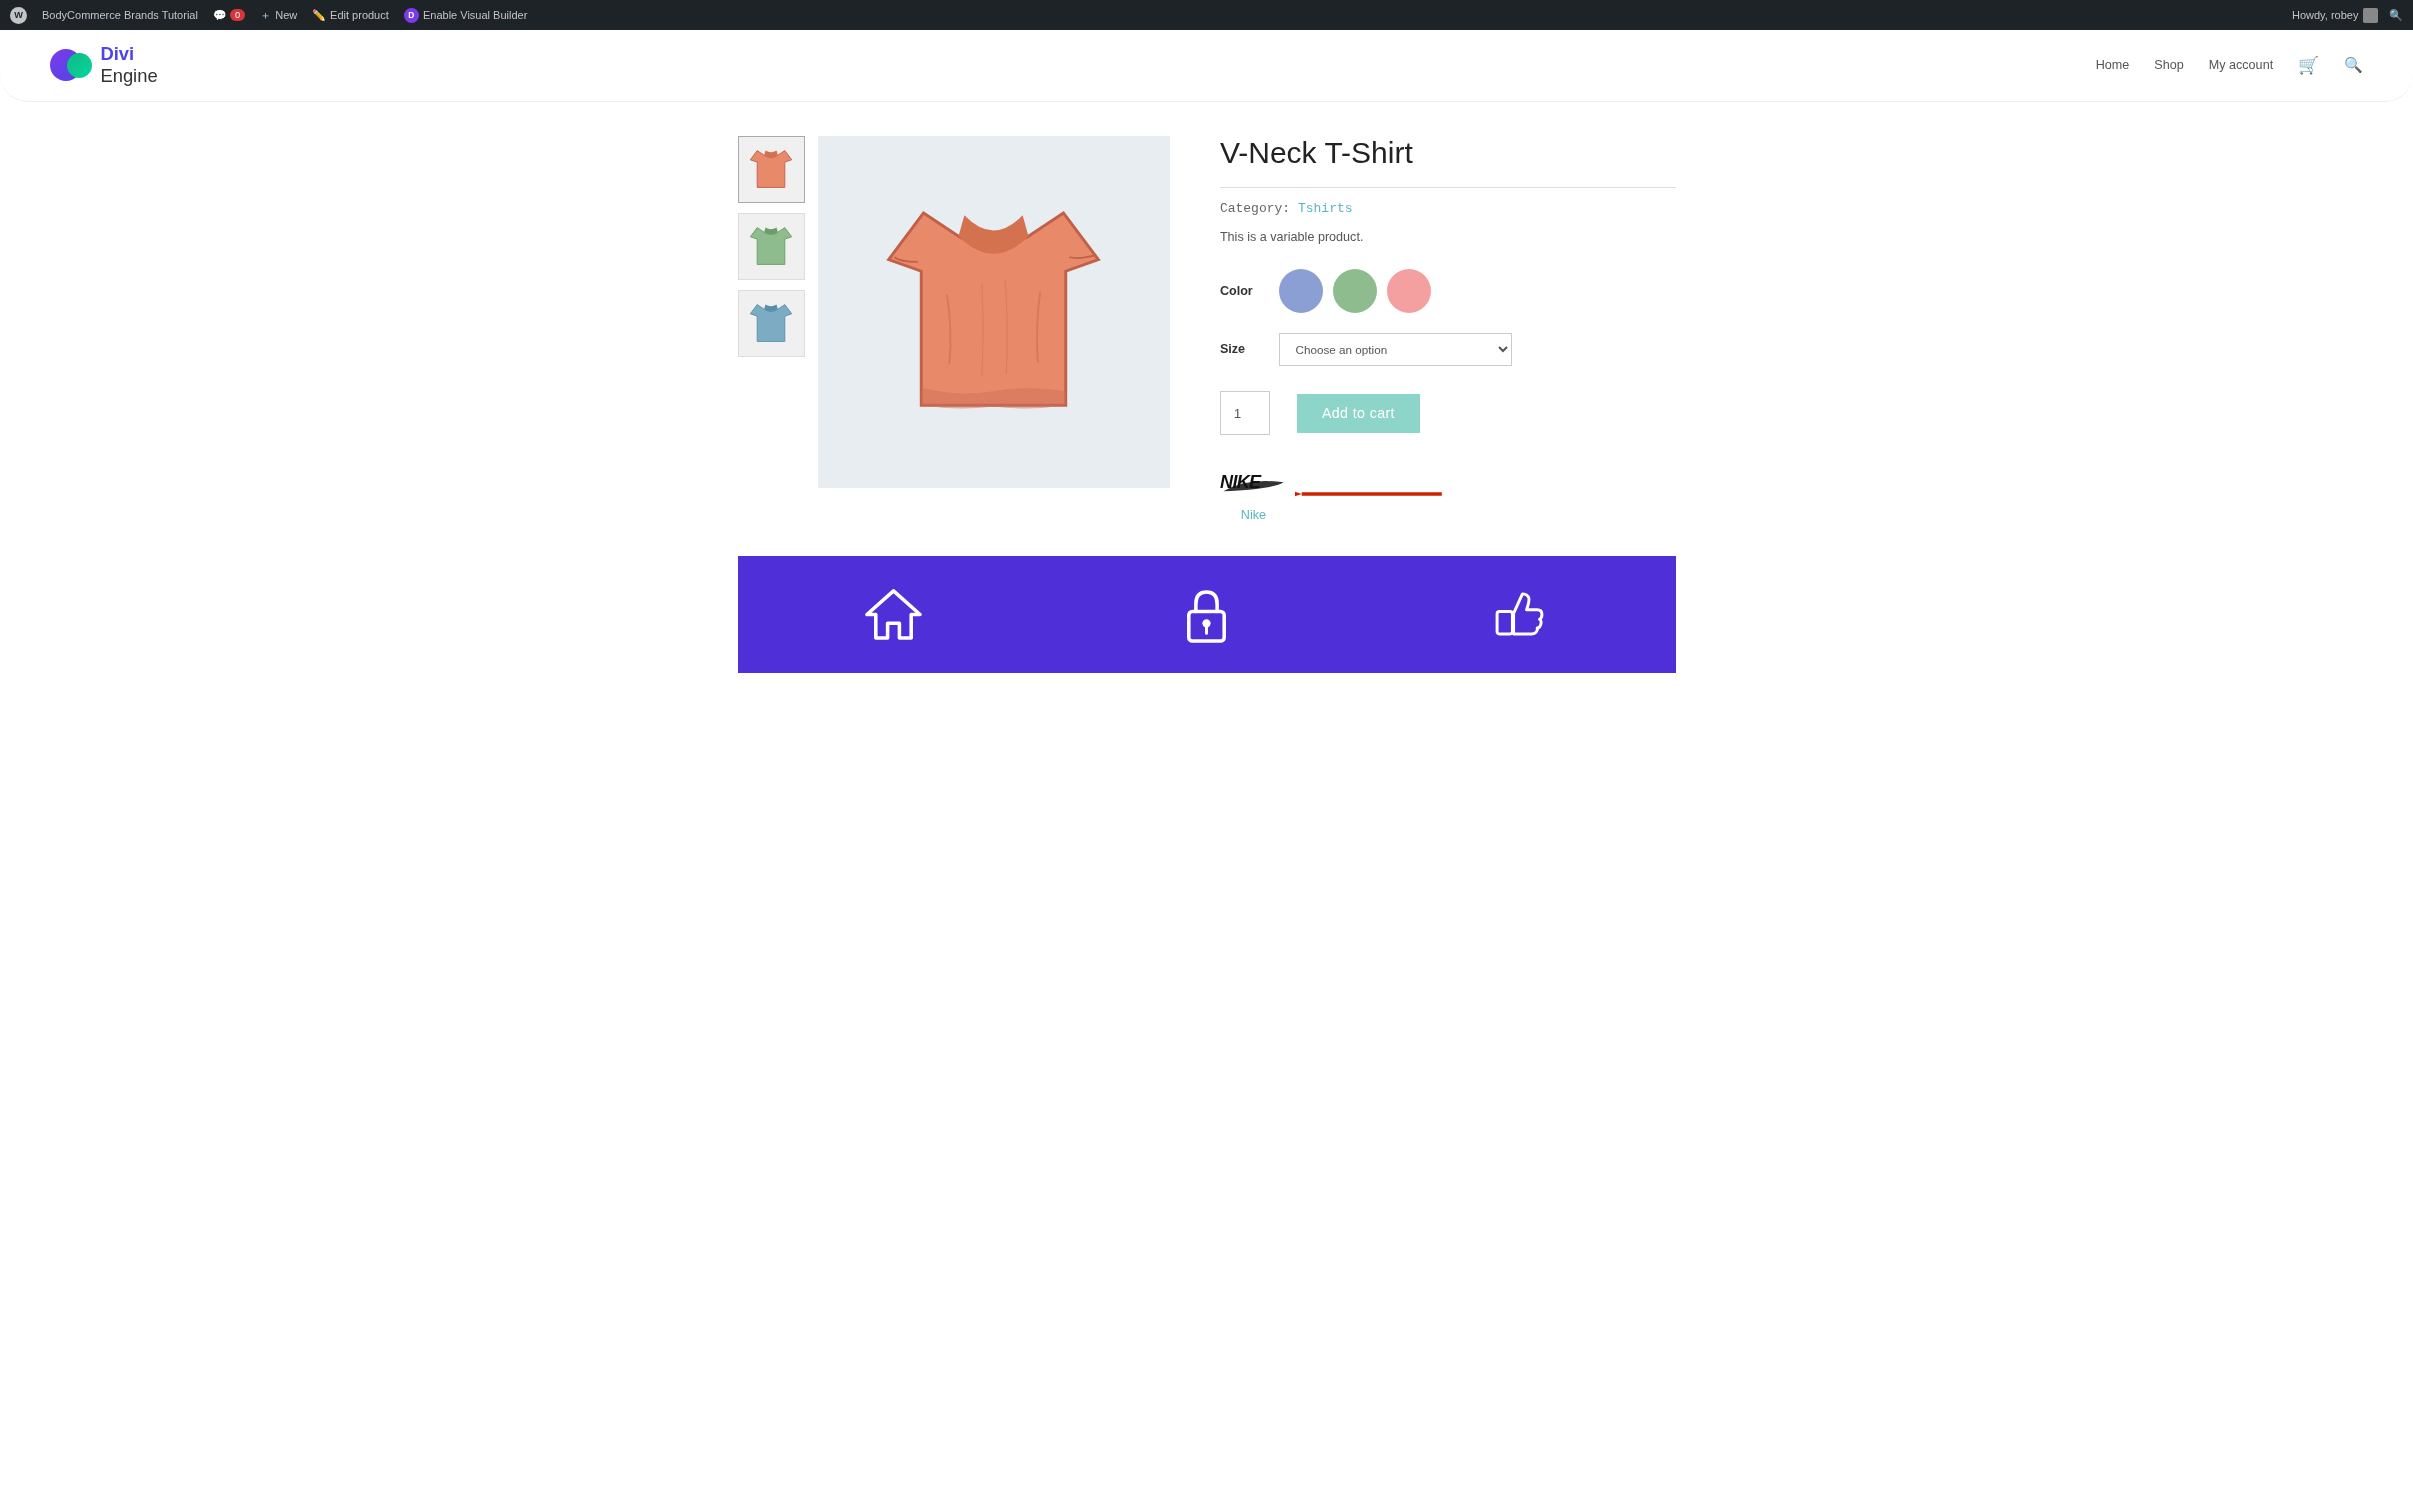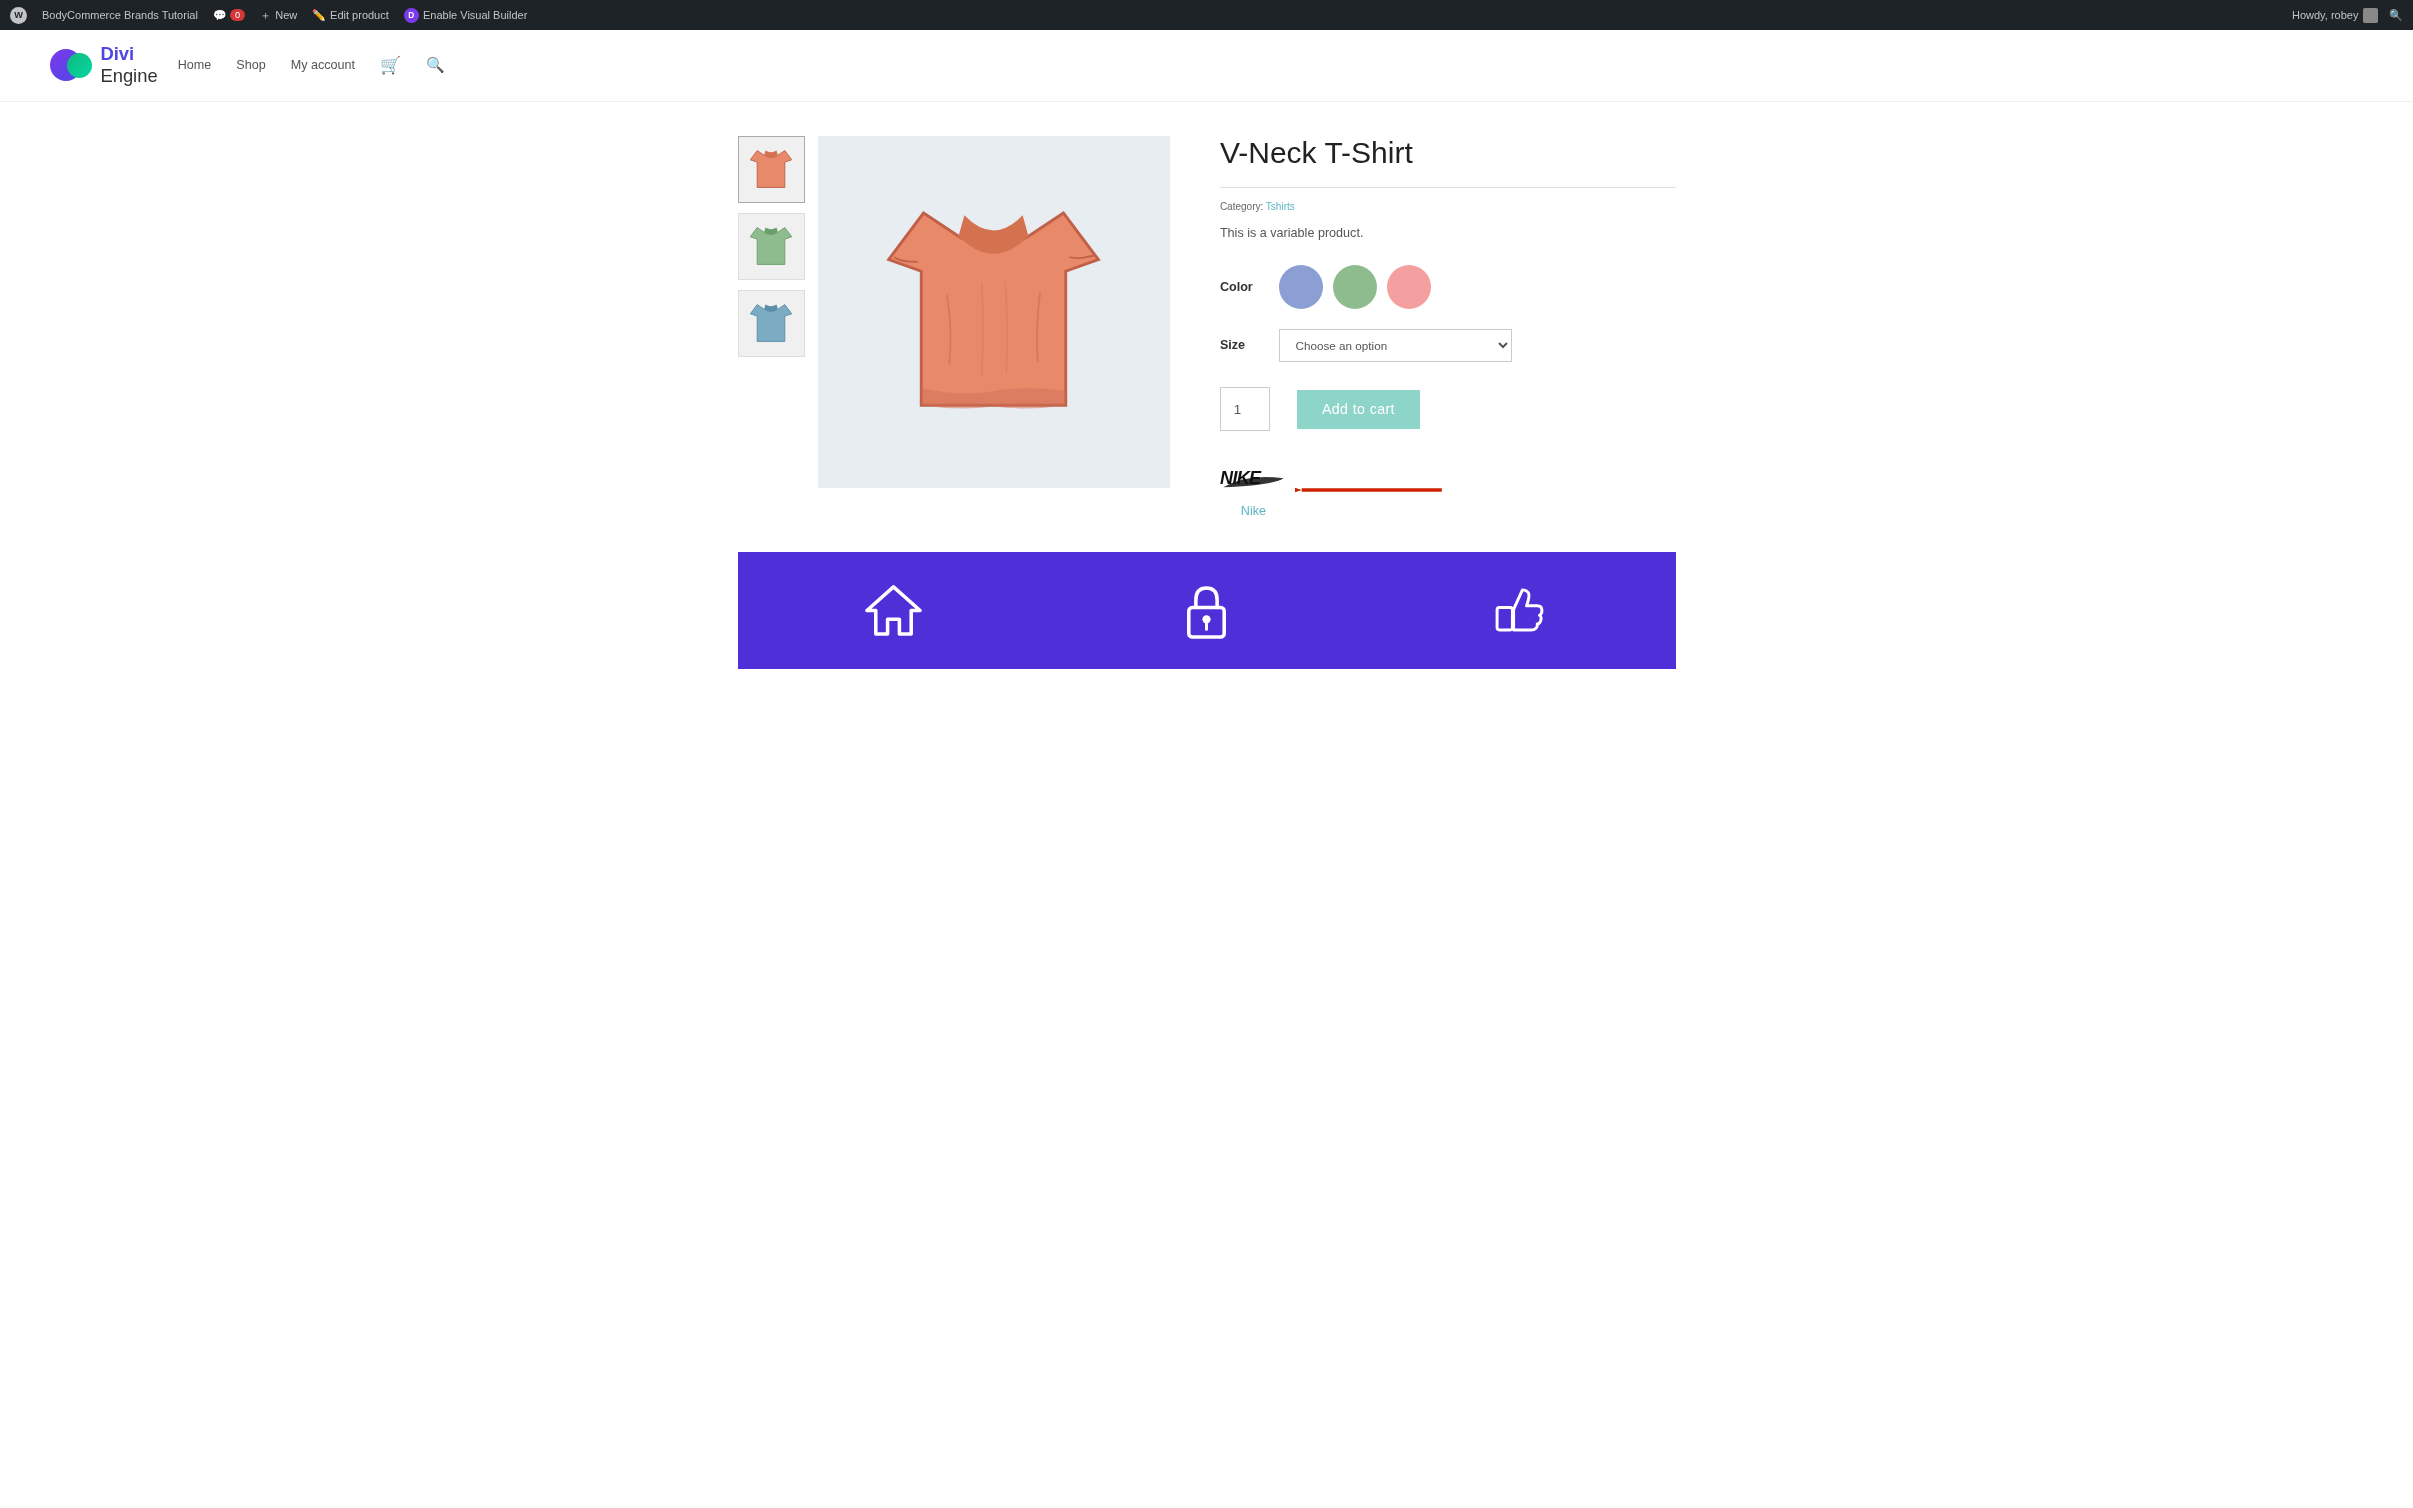--- a/index.html
+++ b/index.html
@@ -64,21 +64,22 @@
       border-radius: 1.7px;
       display: inline-block;
     }
 
     
     #site-header {
       border-bottom: 0.8px solid #eee;
       padding: 13.4px 50px;
       display: flex;
       align-items: center;
-      justify-content: flex-start;
+      justify-content: space-between;
+      border-radius: 28px;
     }
     .logo-area {
       display: flex;
       align-items: center;
       gap: 8.4px;
     }
     .logo-icon {
       width: 42px; height: 42px;
       position: relative;
       display: flex; align-items: center; justify-content: center;
@@ -163,22 +164,22 @@
       color: #222;
       font-family: sans-serif;
       margin-bottom: 17px;
     }
     .product-divider {
       border: none;
       border-top: 0.8px solid #ddd;
       margin-bottom: 13.4px;
     }
     .product-category {
-      font-family: Liberation Sans, sans-serif;
-      font-size: 10px;
+      font-family: Liberation Mono, monospace;
+      font-size: 13px;
       color: #666;
       margin-bottom: 13.4px;
     }
     .product-category a { color: #5bb5c5; text-decoration: none; }
     .product-description {
       font-family: sans-serif;
       font-size: 12.6px;
       color: #555;
       margin-bottom: 25px;
     }

